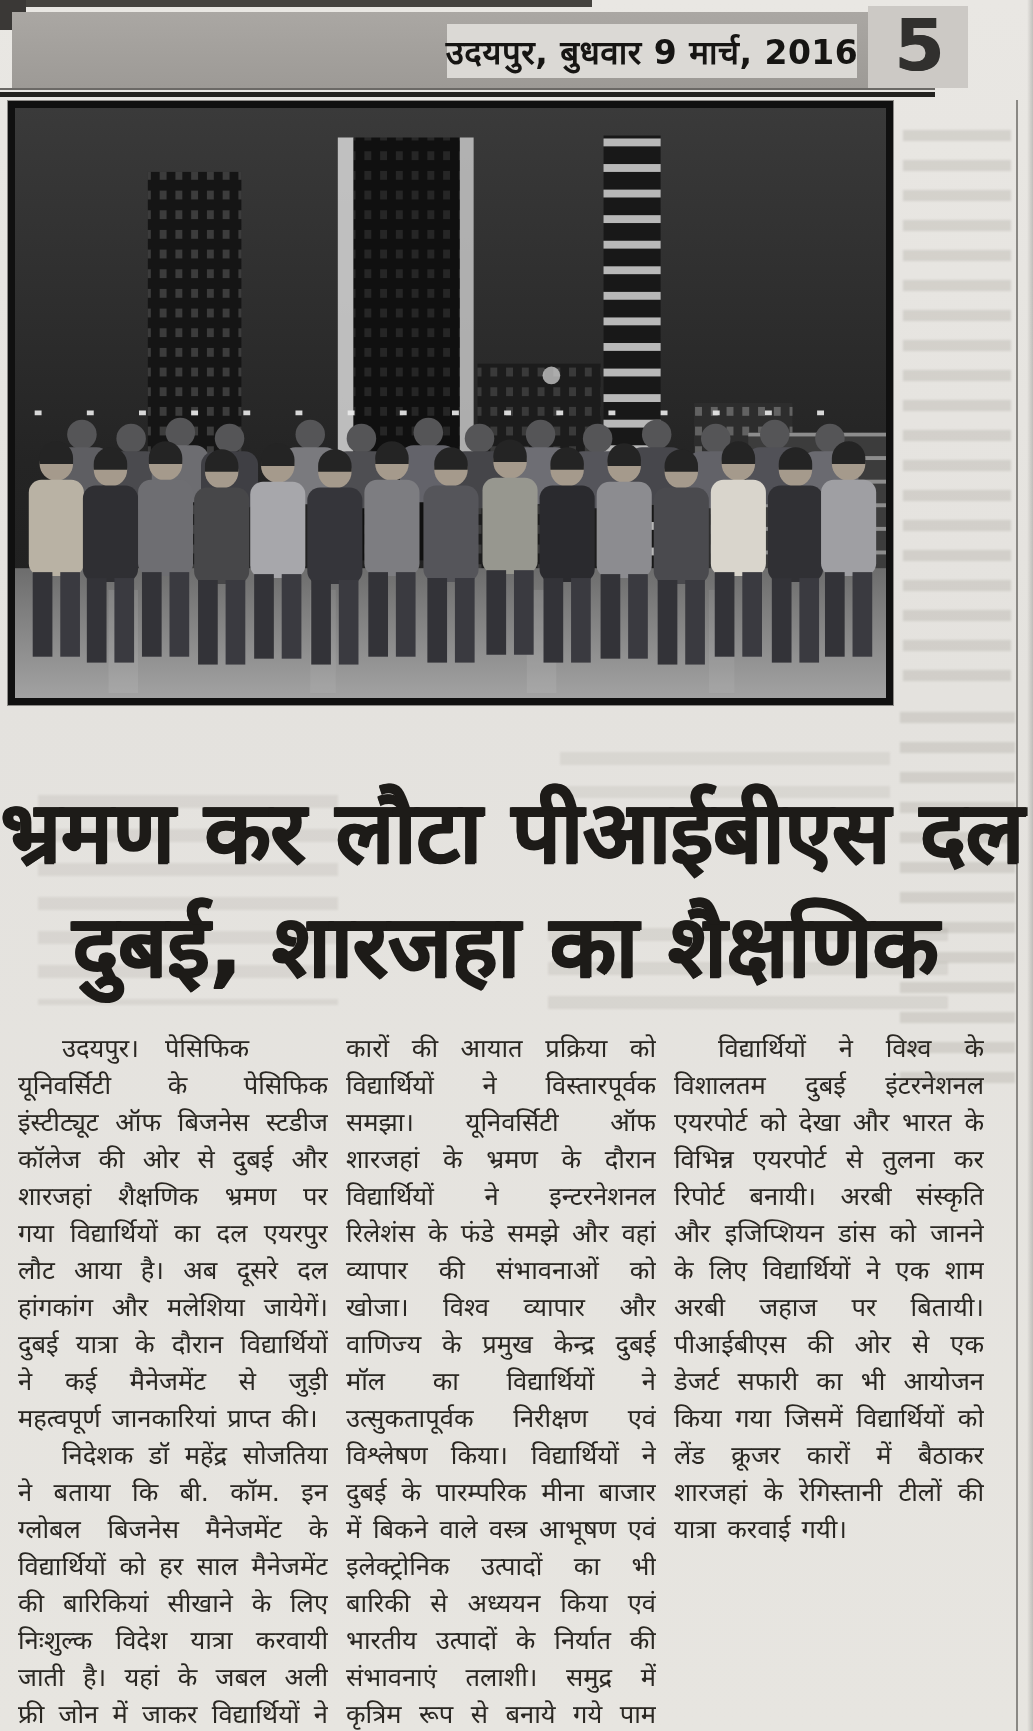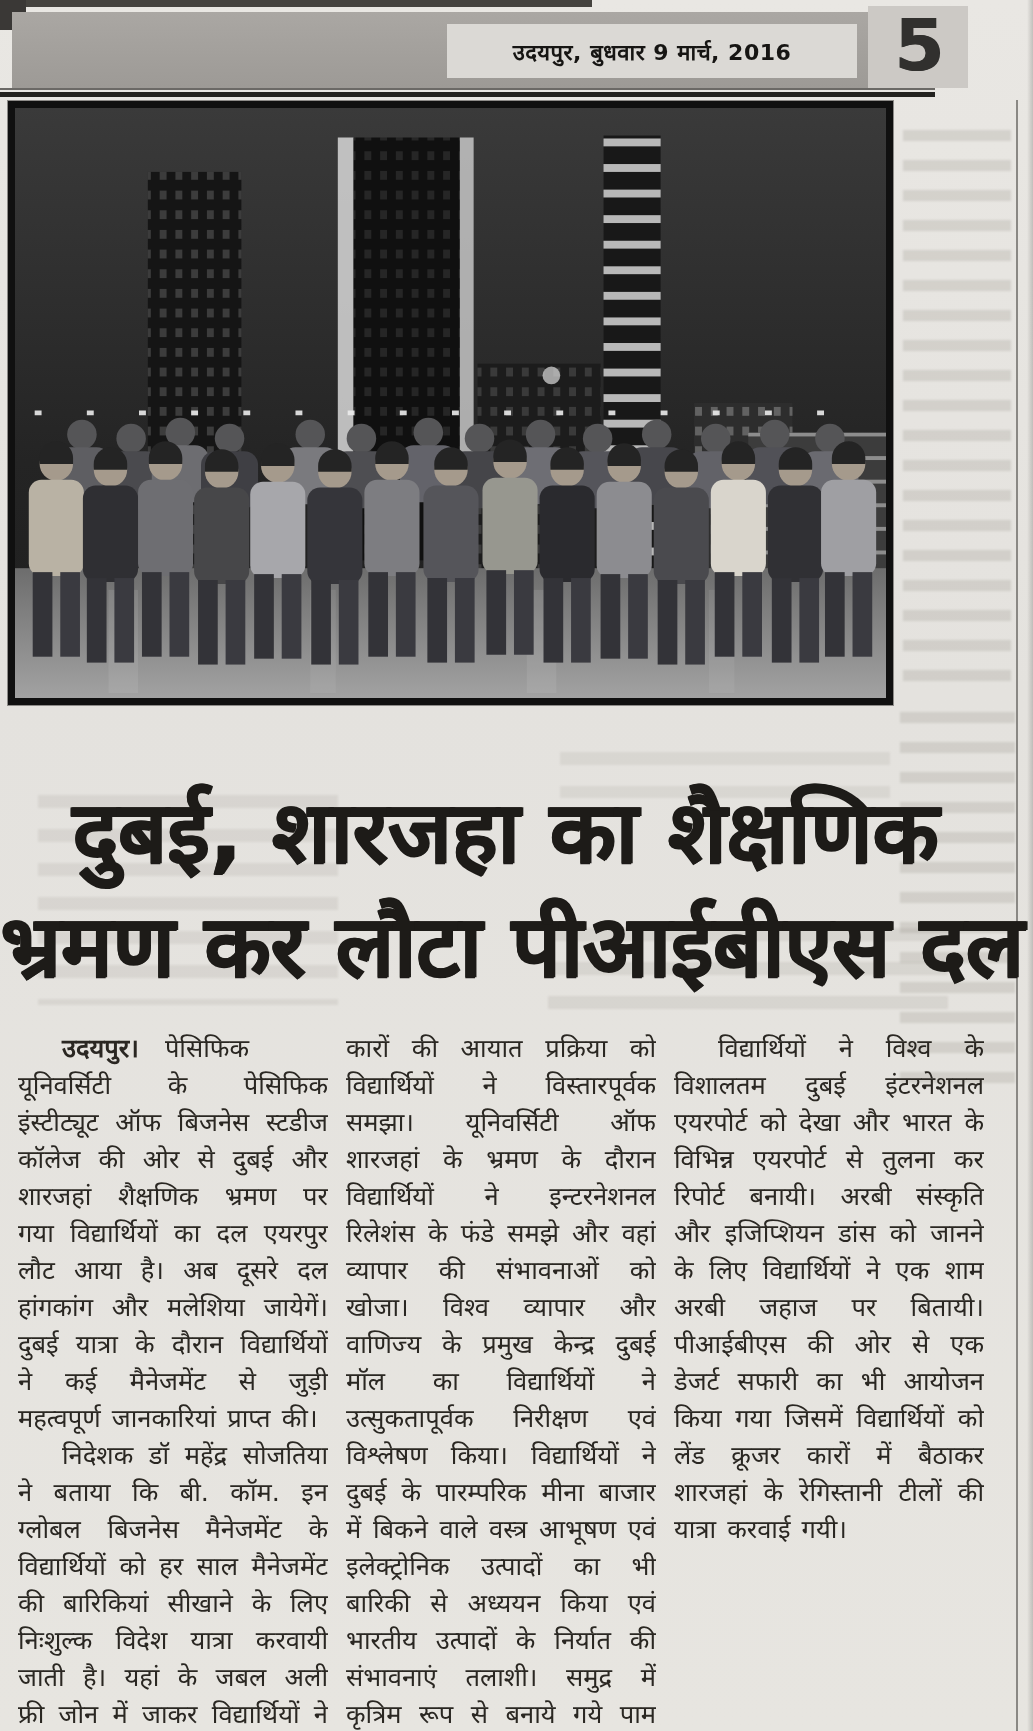--- a/index.html
+++ b/index.html
@@ -19,21 +19,21 @@
     background:linear-gradient(180deg,#aaa7a3,#9d9a96);
   }
   .page-num-patch{
     position:absolute;left:868px;top:6px;width:100px;height:82px;
     background:#ccc9c5;
   }
   .dateline-box{
     position:absolute;left:447px;top:24px;width:410px;height:54px;
     background:#dbd9d5;
     display:flex;align-items:center;justify-content:center;
-    font-weight:bold;font-size:22px;color:#161513;letter-spacing:0.5px;
+    font-weight:bold;font-size:33px;color:#161513;letter-spacing:0.5px;
     white-space:nowrap;
   }
   .page-number{
     position:absolute;left:880px;top:2px;width:78px;height:86px;
     display:flex;align-items:center;justify-content:center;
     font-size:72px;font-weight:bold;color:#31302e;
     text-shadow:1px 0 #31302e;
   }
   .header-rule-thin{position:absolute;left:0;top:88px;width:935px;height:2px;background:#6b6966;}
   .header-rule-thick{position:absolute;left:0;top:92px;width:935px;height:5px;background:#23221f;}
@@ -69,21 +69,21 @@
     display:flex;gap:18px;z-index:2;
   }
   .col{
     width:310px;height:701px;overflow:hidden;
     font-size:25.5px;line-height:37px;
     text-align:justify;text-justify:inter-word;
     color:#2a2722;word-spacing:3px;
   }
   .col p{margin:0;}
   .col p.indent{text-indent:44px;}
-  .byline{font-weight:bold;margin-right:26px;}
+  .byline{font-weight:normal;margin-right:26px;}
   
   .right-rule{position:absolute;left:1016px;top:100px;width:2px;height:1631px;background:#8a8884;}
   .scan-edge{position:absolute;right:0;top:0;width:6px;height:1731px;background:linear-gradient(90deg,rgba(0,0,0,0),rgba(120,118,114,.35));}
   .ghost{
     position:absolute;z-index:1;
     background:repeating-linear-gradient(180deg,rgba(112,106,96,.20) 0 13px,rgba(0,0,0,0) 13px 34px);
     filter:blur(1.2px);
   }
   .ghost.v{background:repeating-linear-gradient(180deg,rgba(112,106,96,.16) 0 11px,rgba(0,0,0,0) 11px 30px);}
 </style>
@@ -196,22 +196,22 @@
   </div>
 
 
   <div class="ghost v" style="left:903px;top:130px;width:108px;height:560px;"></div>
   <div class="ghost v" style="left:900px;top:712px;width:115px;height:390px;"></div>
   <div class="ghost" style="left:38px;top:795px;width:300px;height:210px;opacity:.55;"></div>
   <div class="ghost" style="left:548px;top:928px;width:400px;height:86px;opacity:.6;"></div>
   <div class="ghost" style="left:560px;top:752px;width:330px;height:46px;opacity:.5;"></div>
 
   <div class="headline">
+    <div class="headline-line">भ्रमण कर लौटा पीआईबीएस दल</div>
     <div class="headline-line">दुबई, शारजहा का शैक्षणिक</div>
-    <div class="headline-line">भ्रमण कर लौटा पीआईबीएस दल</div>
   </div>
 
   <div class="article">
     <div class="col">
       <p class="indent"><span class="byline">उदयपुर।</span><span>पेसिफिक यूनिवर्सिटी के पेसिफिक इंस्टीट्यूट ऑफ बिजनेस स्टडीज कॉलेज की ओर से दुबई और शारजहां शैक्षणिक भ्रमण पर गया विद्यार्थियों का दल एयरपुर लौट आया है। अब दूसरे दल हांगकांग और मलेशिया जायेगें। दुबई यात्रा के दौरान विद्यार्थियों ने कई मैनेजमेंट से जुड़ी महत्वपूर्ण जानकारियां प्राप्त की।</span></p>
       <p class="indent"><span>निदेशक डॉ महेंद्र सोजतिया ने बताया कि बी. कॉम. इन ग्लोबल बिजनेस मैनेजमेंट के विद्यार्थियों को हर साल मैनेजमेंट की बारिकियां सीखाने के लिए निःशुल्क विदेश यात्रा करवायी जाती है। यहां के जबल अली फ्री जोन में जाकर विद्यार्थियों ने विभिन्न देशों से आयात किये गये उत्पादों को देखा। जापान से मंगाई जा रही विभिन्न</span></p>
     </div>
     <div class="col">
       <p><span>कारों की आयात प्रक्रिया को विद्यार्थियों ने विस्तारपूर्वक समझा। यूनिवर्सिटी ऑफ शारजहां के भ्रमण के दौरान विद्यार्थियों ने इन्टरनेशनल रिलेशंस के फंडे समझे और वहां व्यापार की संभावनाओं को खोजा। विश्व व्यापार और वाणिज्य के प्रमुख केन्द्र दुबई मॉल का विद्यार्थियों ने उत्सुकतापूर्वक निरीक्षण एवं विश्लेषण किया। विद्यार्थियों ने दुबई के पारम्परिक मीना बाजार में बिकने वाले वस्त्र आभूषण एवं इलेक्ट्रोनिक उत्पादों का भी बारिकी से अध्ययन किया एवं भारतीय उत्पादों के निर्यात की संभावनाएं तलाशी। समुद्र में कृत्रिम रूप से बनाये गये पाम आईलेण्ड पर बने अटलाटिन्स होटल को पीआईबीएस के विद्यार्थियों ने देखा और विस्तारपूर्वक जानकारी ली। विश्व की एक मात्र सात सितारा</span></p>
     </div>

